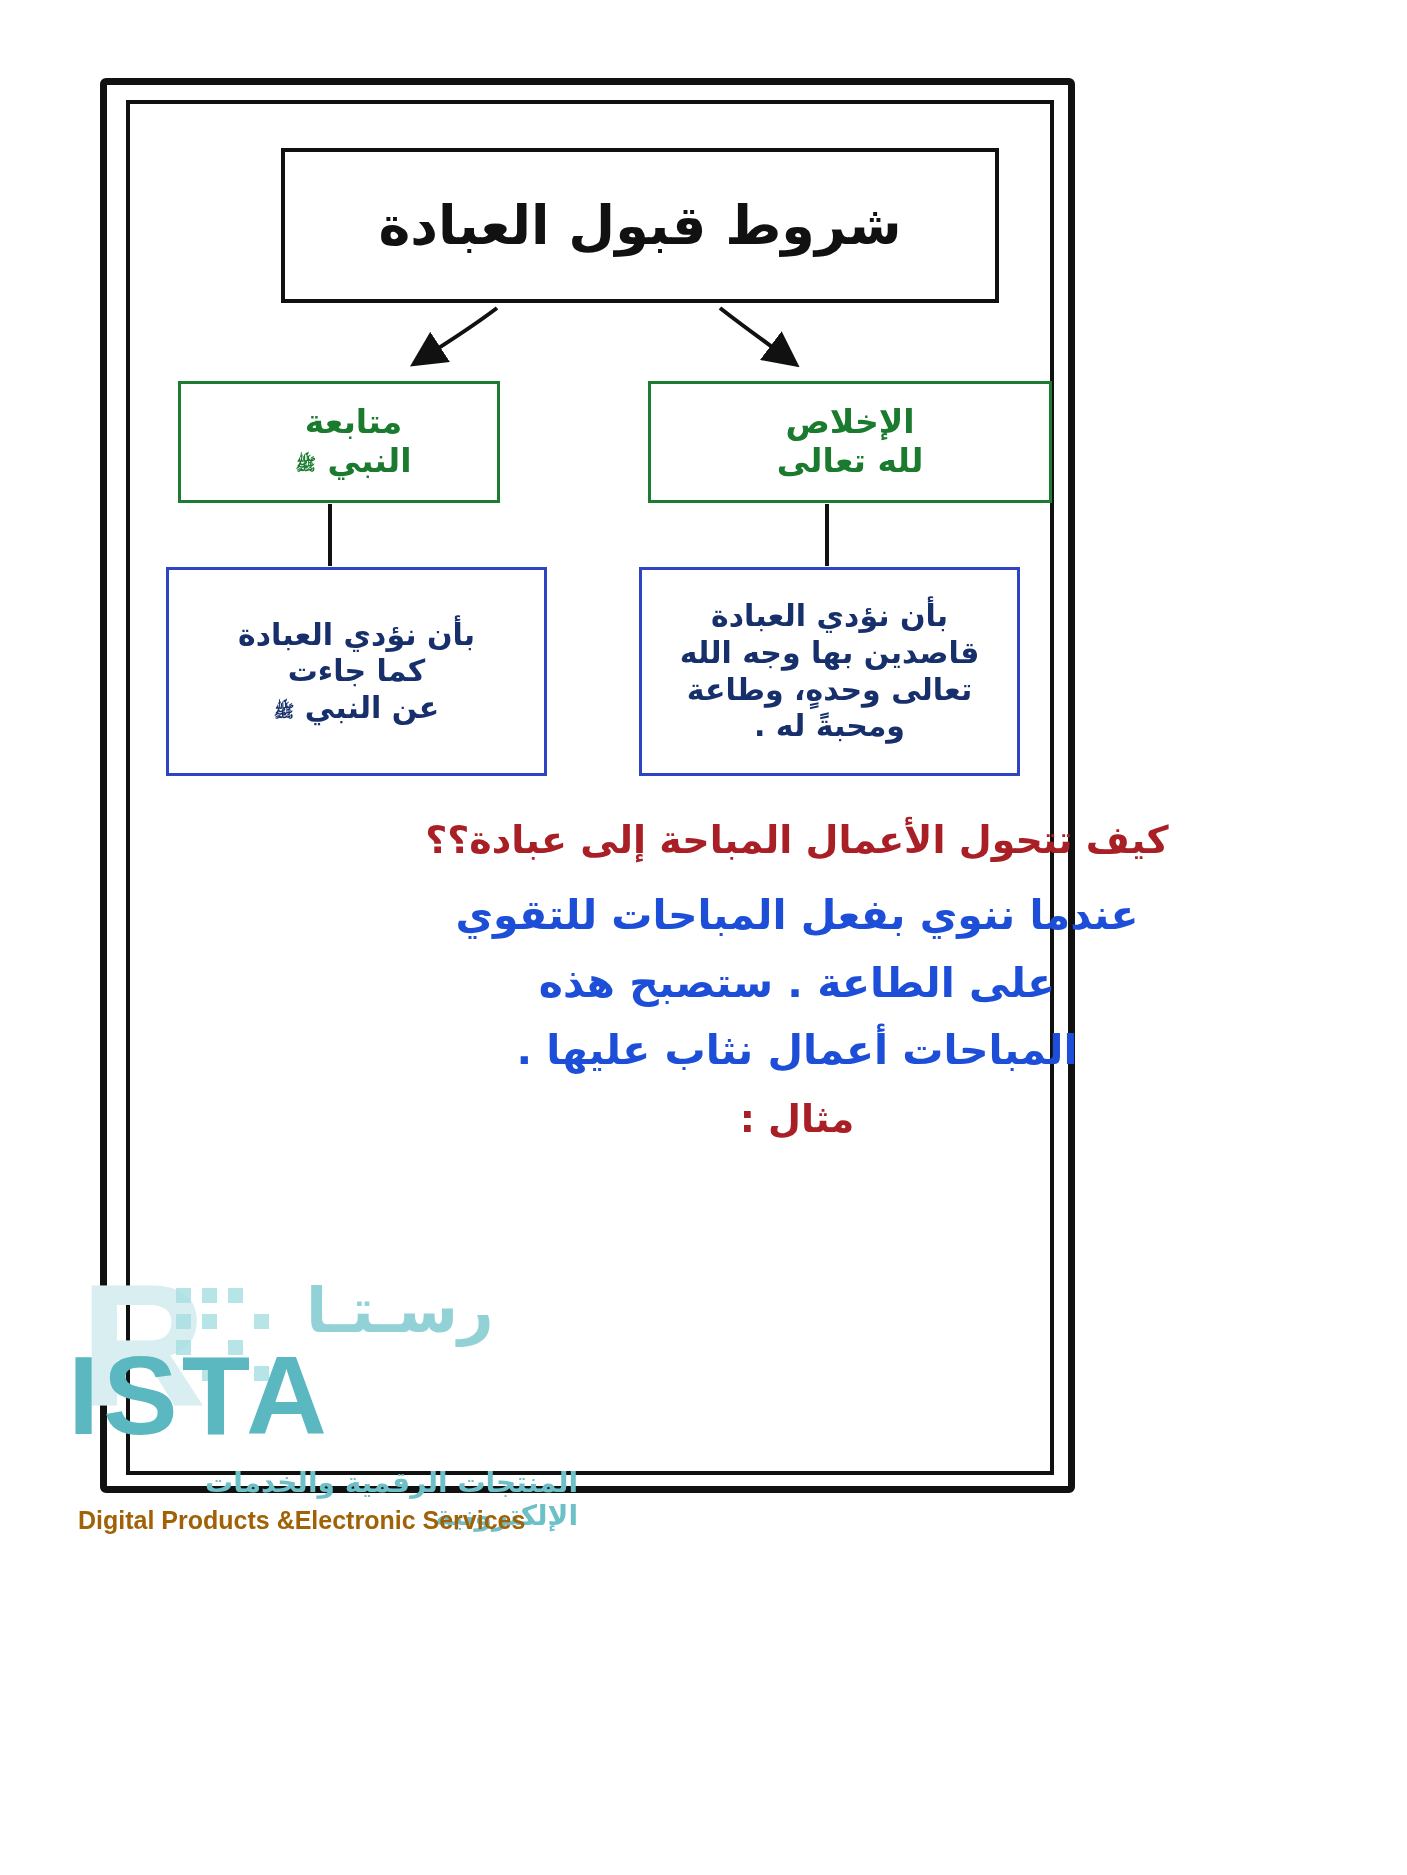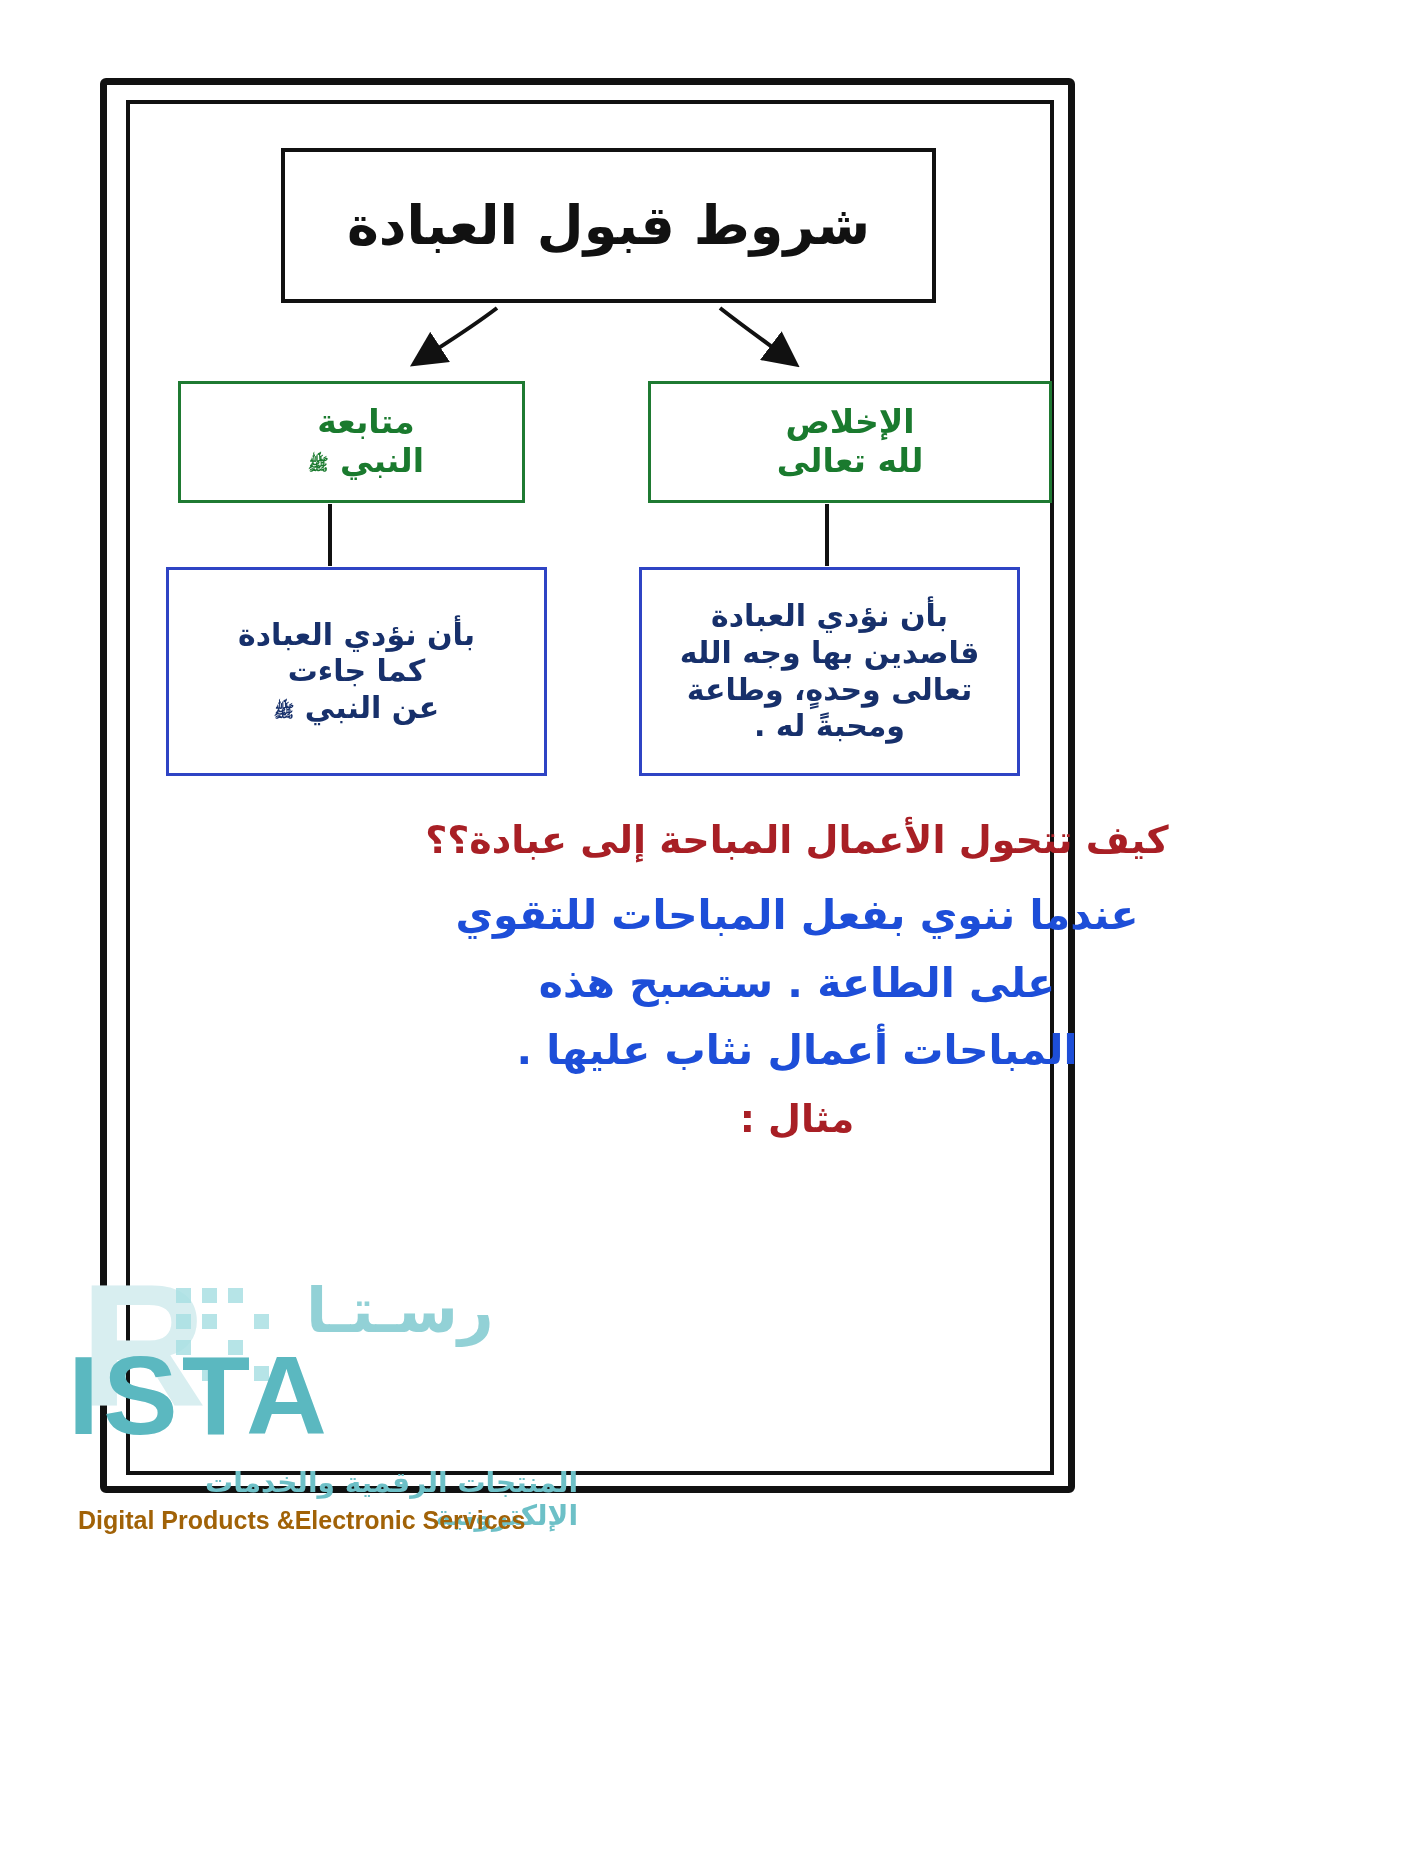--- a/index.html
+++ b/index.html
@@ -34,21 +34,21 @@
     height: 1375px;
     border: 4px solid #111111;
     box-sizing: border-box;
   }
 
   
   .title-box {
     position: absolute;
     left: 281px;
     top: 148px;
-    width: 655px;
+    width: 718px;
     height: 155px;
     border: 4px solid #111111;
     box-sizing: border-box;
     display: flex;
     align-items: center;
     justify-content: center;
     background: #ffffff;
   }
   .title-box .txt {
     font-size: 54px;
@@ -70,21 +70,21 @@
     text-align: center;
   }
   .cond-box .txt {
     font-size: 33px;
     font-weight: bold;
     color: #1a7a2e;
     line-height: 1.18;
     padding: 4px 8px;
   }
   .cond-right { left: 648px; top: 381px; width: 404px; height: 122px; }
-  .cond-left  { left: 178px; top: 381px; width: 347px; height: 122px; padding-left: 29px; }
+  .cond-left  { left: 178px; top: 381px; width: 322px; height: 122px; padding-left: 29px; }
 
   .honorific {
     font-size: 17px;
     font-weight: bold;
     display: inline-block;
     vertical-align: middle;
     line-height: 1;
     transform: translateY(2px);
   }
 

